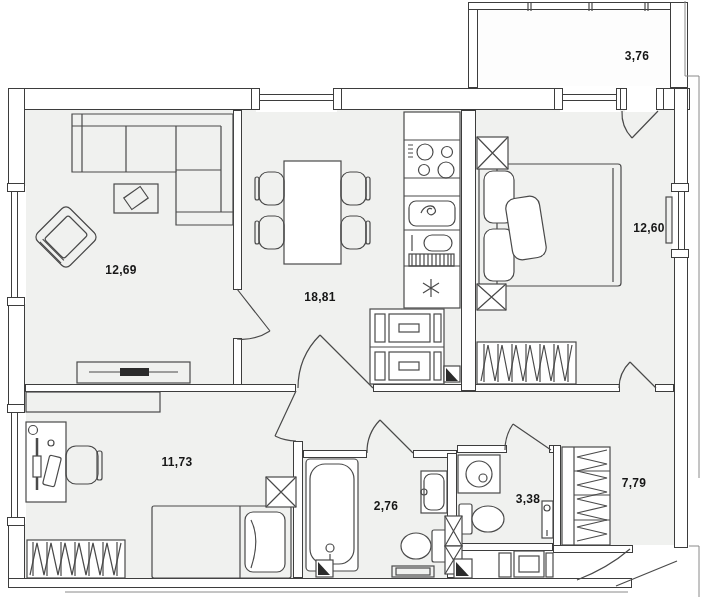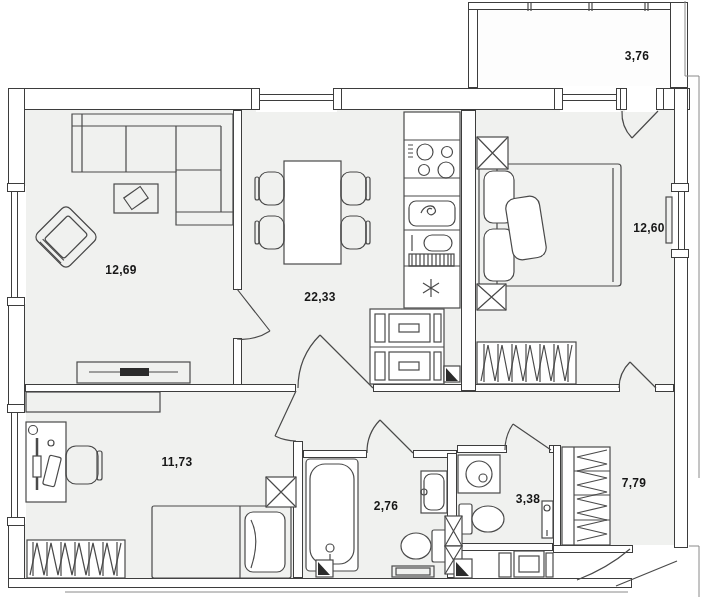--- a/index.html
+++ b/index.html
@@ -312,20 +312,20 @@
     </g>
     <g>
       <path class="f" d="M551,450 L513,424 M505,450 A46,46 0 0 1 513,424"></path>
     </g>
     <g>
       <path class="f" d="M616,586 L677,561 M577,580 Q608,568 630,549"></path>
     </g>
   </svg>
 
   <div class="label" style="left:121px;top:270px;">12,69</div>
-  <div class="label" style="left:320px;top:297px;">22,33</div>
+  <div class="label" style="left:320px;top:297px;">18,81</div>
   <div class="label" style="left:641px;top:228px;margin-left:8px;">12,60</div>
   <div class="label" style="left:637px;top:56px;">3,76</div>
   <div class="label" style="left:177px;top:462px;">11,73</div>
   <div class="label" style="left:386px;top:506px;">2,76</div>
   <div class="label" style="left:528px;top:499px;">3,38</div>
   <div class="label" style="left:634px;top:483px;">7,79</div>
 </div>
 
 </body></html>

